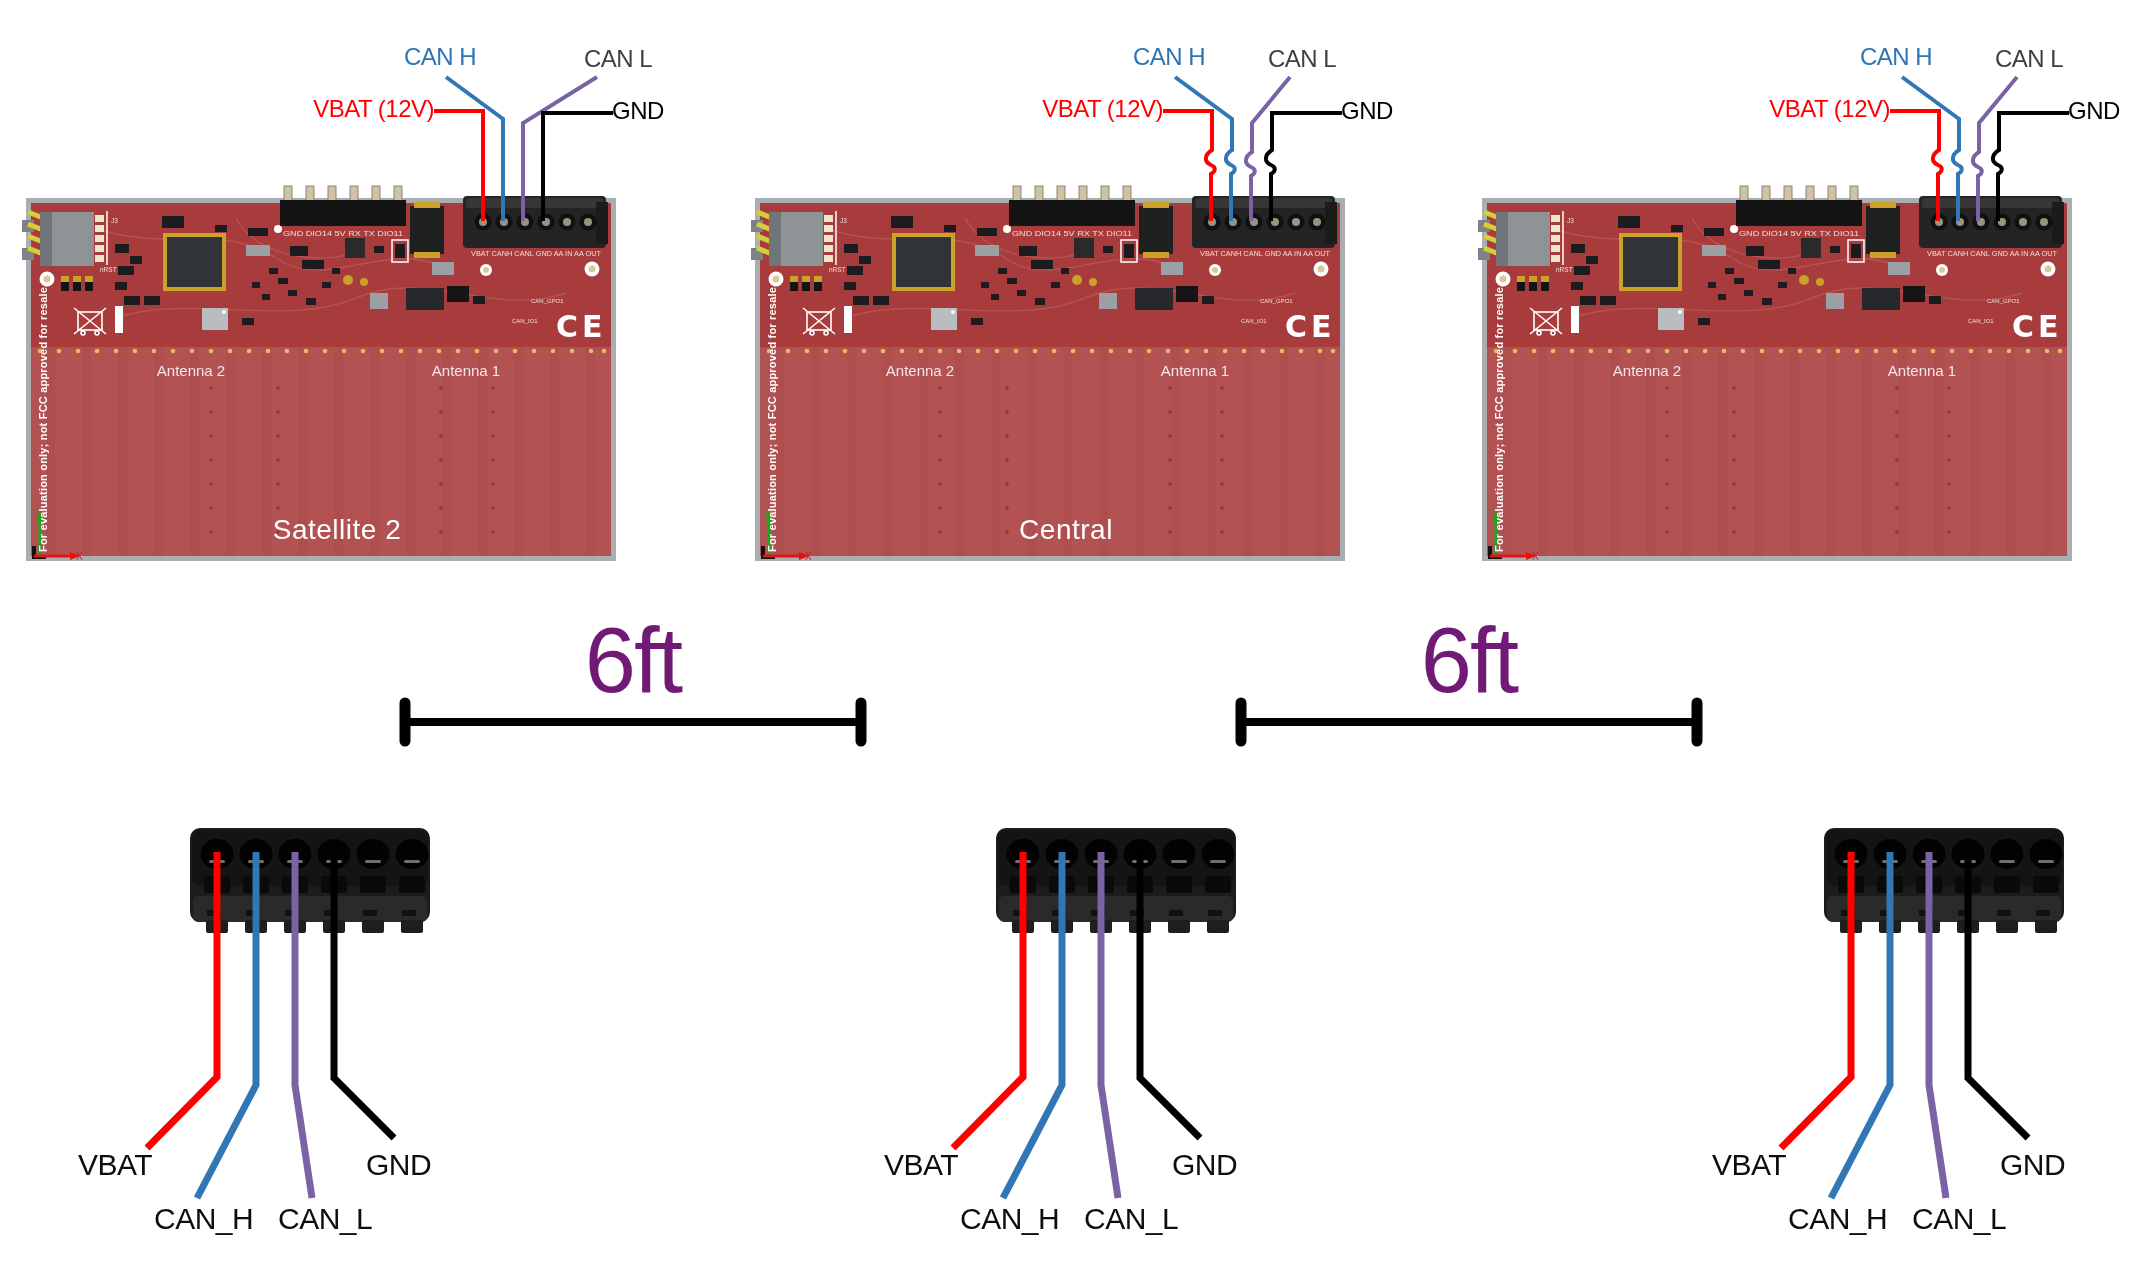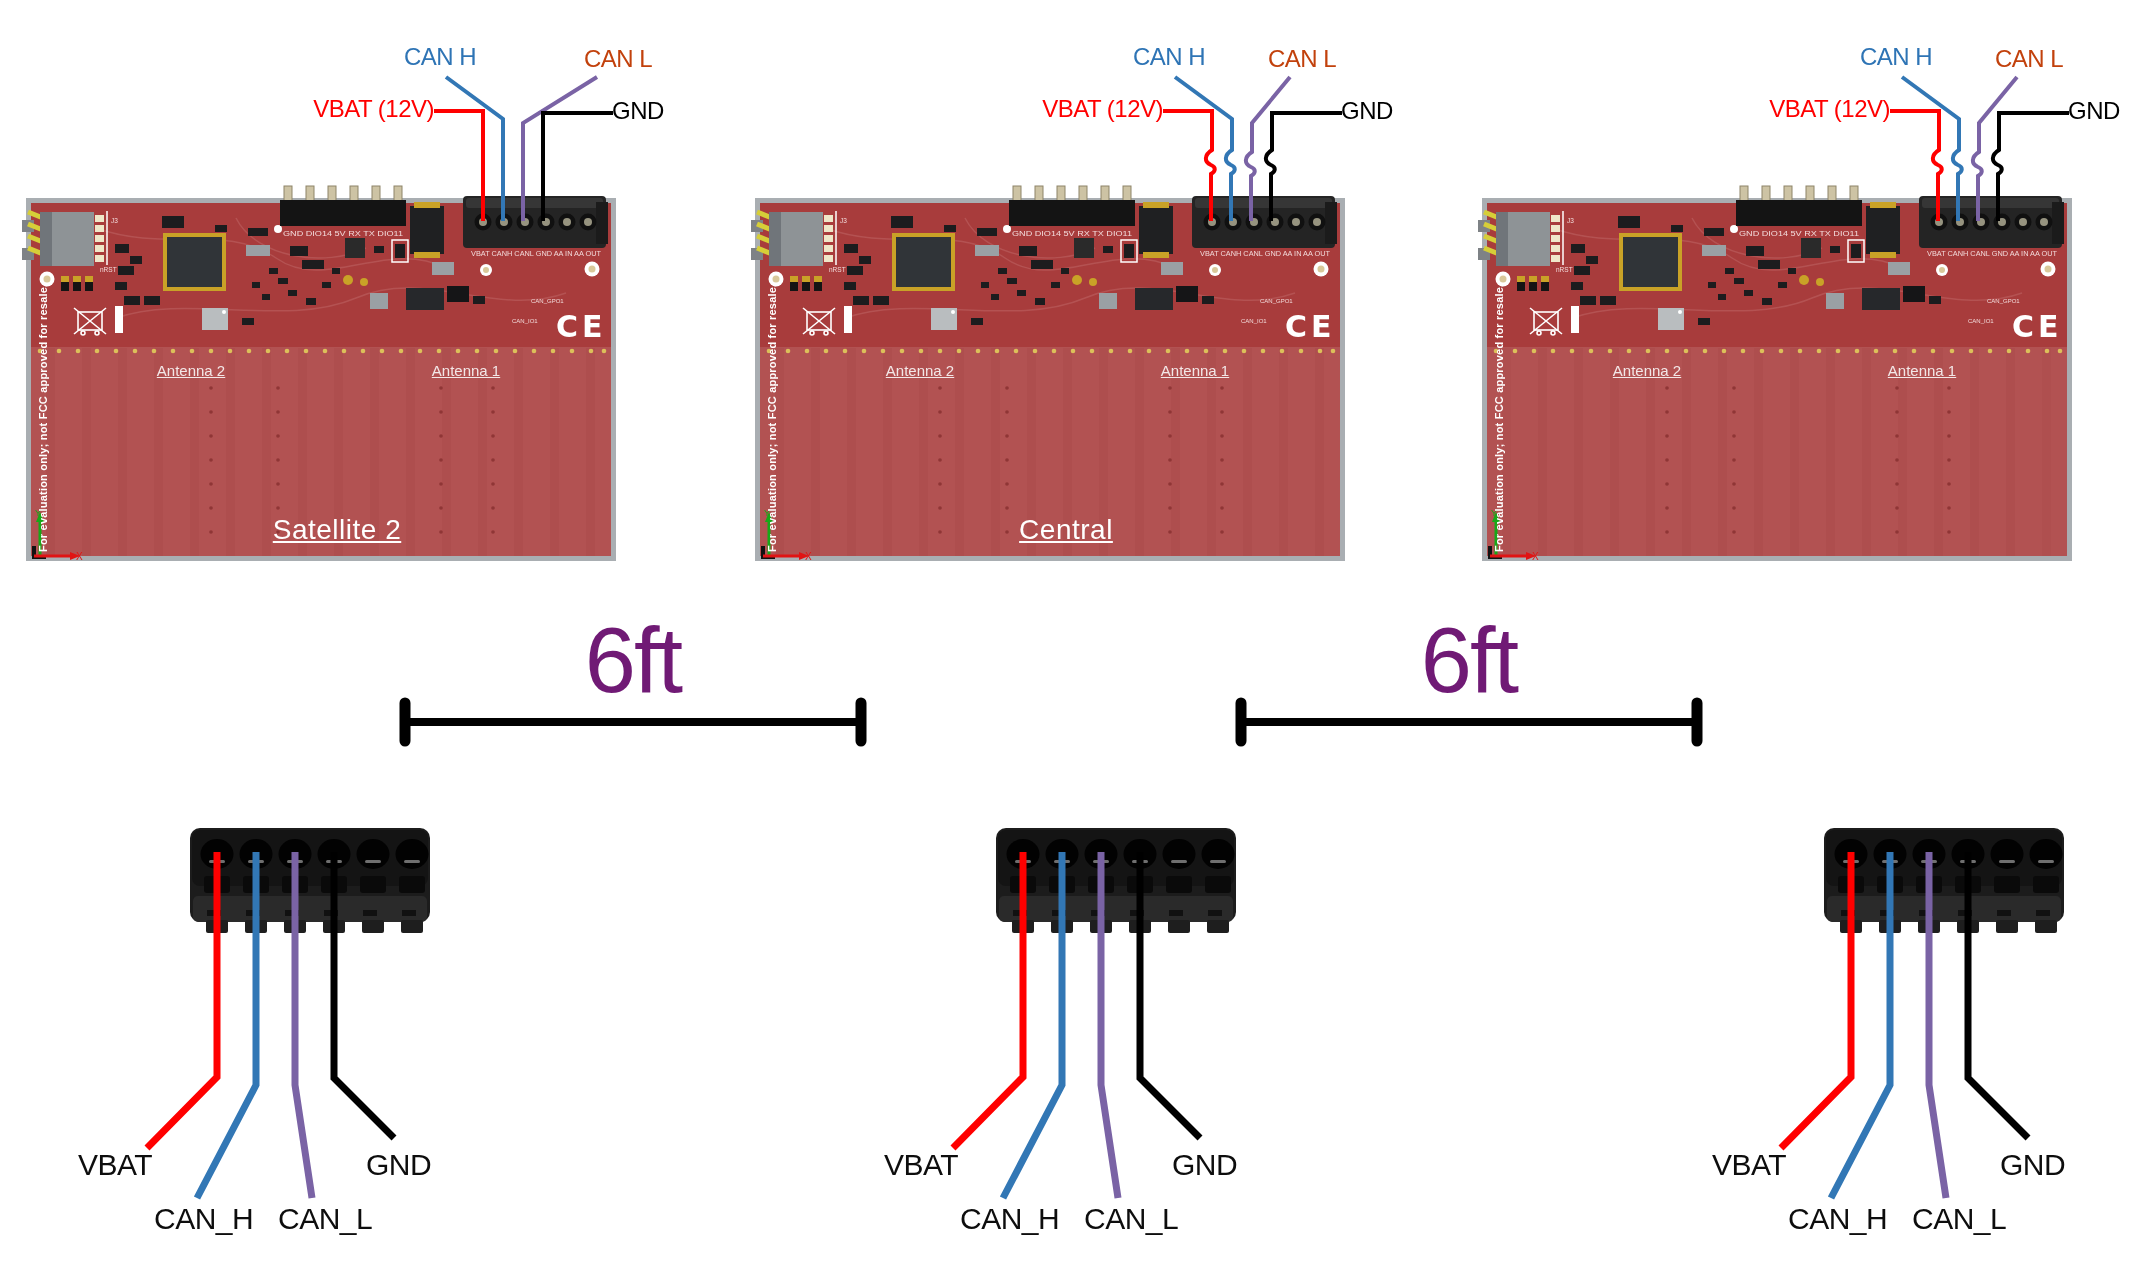--- a/index.html
+++ b/index.html
@@ -10,29 +10,29 @@
   .board svg.pcb{position:absolute;left:0;top:0;overflow:visible;}
   .board .eval-note{position:absolute;left:8px;top:18px;height:336px;width:18px;
       writing-mode:vertical-rl;transform:rotate(180deg);
       font-size:11px;font-weight:bold;color:#ffffff;letter-spacing:0.2px;line-height:18px;}
   .board .antenna-label{position:absolute;top:363px;width:120px;text-align:center;
       font-size:15px;color:#f3e7e7;}
   .board .antenna-left{left:105px;}
   .board .antenna-right{left:380px;}
   .board .board-name{position:absolute;left:0;right:0;top:513px;text-align:center;
       font-size:28px;color:#ffffff;letter-spacing:0.5px;}
-  .board .antenna-label, .board .board-name{top:auto;text-decoration:underline;}
+  .board .antenna-label, .board .board-name{top:auto;}
   .board .antenna-label{top:164px;}
   .board .board-name{top:316px;padding-left:32px;}
   
   .top-group{position:absolute;top:0;width:0;height:0;}
   .tl{position:absolute;font-size:24px;letter-spacing:-0.5px;white-space:nowrap;}
   .tl-vbat{left:258px;top:95px;width:150px;text-align:right;color:#ff0000;}
   .tl-canh{left:378px;top:43px;color:#2e74b5;}
-  .tl-canl{left:513px;top:45px;color:#c2410c;}
+  .tl-canl{left:513px;top:45px;color:#404040;}
   .top-group.idx-0 .tl-canl{left:558px;}
   .tl-gnd{left:586px;top:97px;color:#000000;}
   
   .dim-label{position:absolute;top:614px;width:456px;text-align:center;
       font-size:92px;letter-spacing:-2px;color:#701a75;line-height:1;}
   
   .bottom-group{position:absolute;top:824px;width:208px;height:114px;}
   .bl{position:absolute;font-size:30px;letter-spacing:-0.5px;color:#0d0d0d;white-space:nowrap;}
   .bl-vbat{left:-112px;top:324px;}
   .bl-canh{left:-45px;top:378px;margin-left:9px;}

